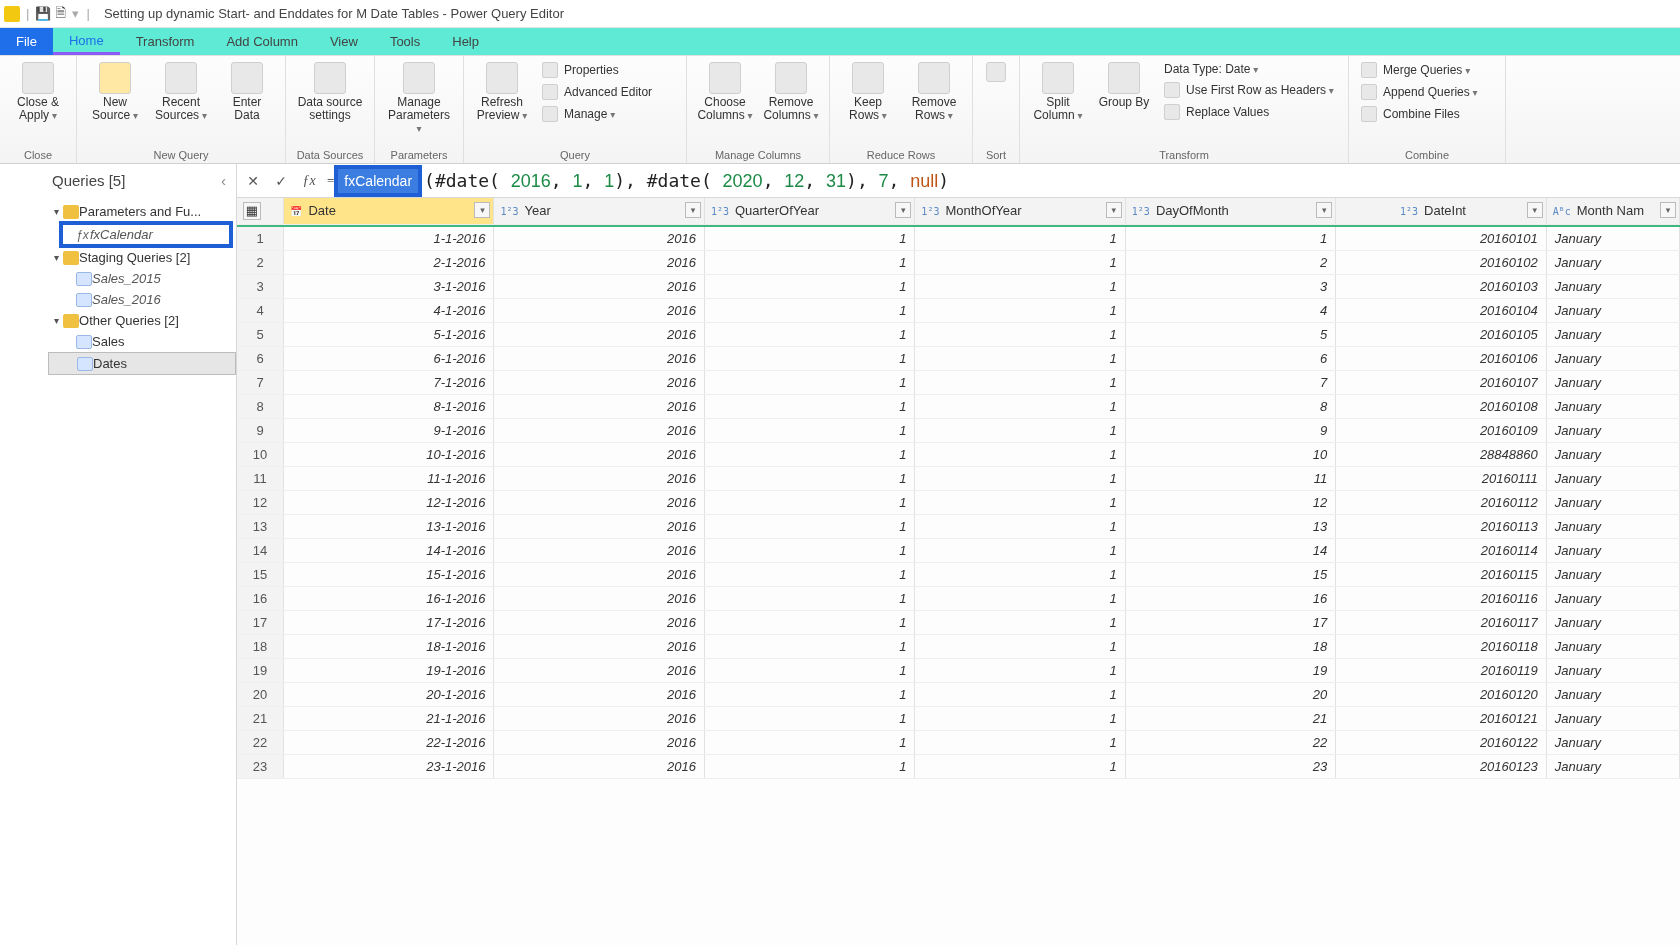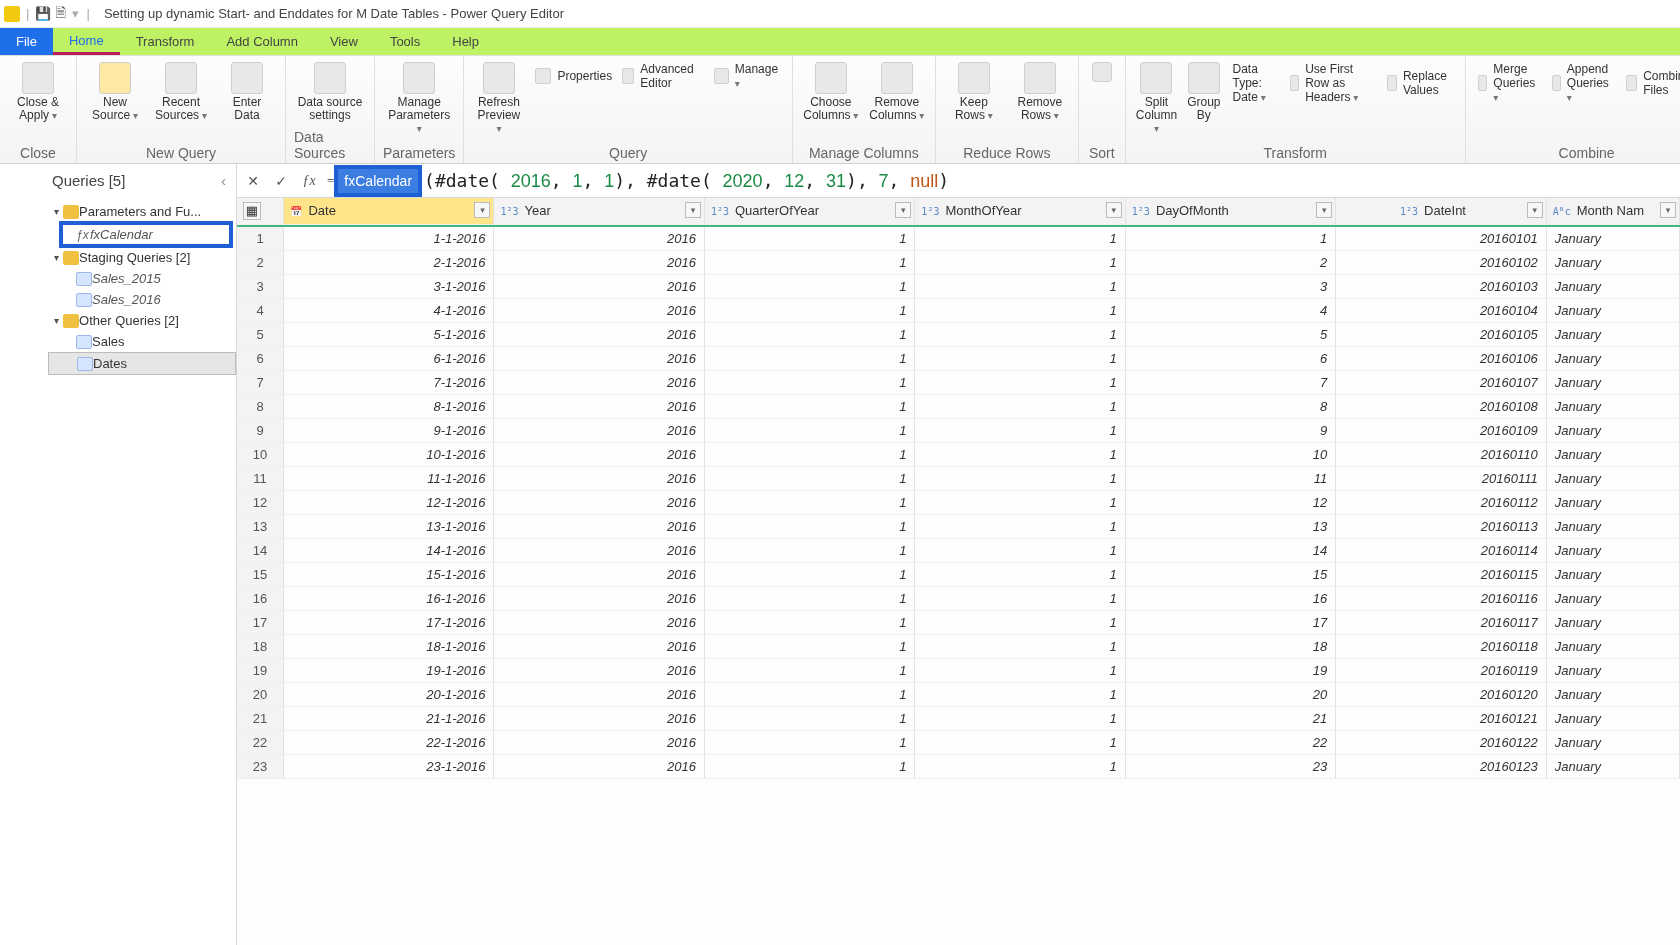--- a/index.html
+++ b/index.html
@@ -5,35 +5,35 @@
 * { box-sizing: border-box; margin: 0; padding: 0; font-family: "Segoe UI", Tahoma, sans-serif; }
 body { background: #fff; font-size: 13px; color: #333; overflow: hidden; width: 1680px; }
 
 
 .titlebar { display: flex; align-items: center; height: 28px; background: #fff; border-bottom: 1px solid #e5e5e5; padding: 0 4px; gap: 4px; }
 .titlebar .app-ico { width: 16px; height: 16px; background: #f2c811; border-radius: 2px; }
 .titlebar .sep { color: #aaa; margin: 0 2px; }
 .titlebar .title-text { margin-left: 8px; color: #444; }
 
 
-.tabs { display: flex; height: 28px; background: #bef264; border-bottom: 1px solid #e0e0e0; }
+.tabs { display: flex; height: 28px; background: #5eead4; border-bottom: 1px solid #e0e0e0; }
 .tab { padding: 0 16px; display: flex; align-items: center; color: #444; cursor: pointer; }
 .tab.file { background: #1f6feb; color: #fff; font-weight: 500; }
-.tab.active { border-bottom: 3px solid #be185d; color: #1f6feb; }
+.tab.active { border-bottom: 3px solid #8b5cf6; color: #1f6feb; }
 
 
 .ribbon { display: flex; height: 108px; border-bottom: 1px solid #d0d0d0; background: linear-gradient(#fdfdfd,#f4f4f4); }
 .group { display: flex; flex-direction: column; align-items: center; border-right: 1px solid #e0e0e0; padding: 4px 8px 2px 8px; }
 .group-body { display: flex; gap: 6px; flex: 1; align-items: flex-start; }
-.group-label { font-size: 14px; color: #666; margin-top: 2px; }
+.group-label { font-size: 11px; color: #666; margin-top: 2px; }
 .rbtn { display: flex; flex-direction: column; align-items: center; width: 60px; padding: 2px; cursor: pointer; text-align: center; font-size: 12px; color: #333; border-radius: 3px; }
 .rbtn .ico { width: 32px; height: 32px; background: #e8e8e8; border: 1px solid #cfcfcf; border-radius: 3px; margin-bottom: 2px; }
 .rbtn .ico.accent { background: #ffe8a3; }
 .rbtn .lbl { line-height: 13px; }
-.rstack { display: flex; flex-direction: row; gap: 2px; justify-content: center; min-width: 140px; }
+.rstack { display: flex; flex-direction: column; gap: 2px; justify-content: center; min-width: 140px; }
 .rstack .srow { display: flex; align-items: center; gap: 6px; font-size: 12px; color: #333; padding: 2px 4px; cursor: pointer; border-radius: 3px; }
 .rstack .sico { width: 16px; height: 16px; background: #e8e8e8; border: 1px solid #cfcfcf; border-radius: 2px; }
 .dd::after { content: " ▾"; color: #777; font-size: 10px; }
 
 
 .main { display: flex; height: calc(945px - 28px - 28px - 108px); margin-left: 42px; }
 
 
 .queries { width: 195px; border-right: 1px solid #d8d8d8; display: flex; flex-direction: column; background: #fff; }
 .queries-header { display: flex; justify-content: space-between; align-items: center; padding: 8px 10px; font-size: 15px; color: #444; }
@@ -425,21 +425,21 @@
               <td class="val">20160109</td>
               <td class="txt">January</td>
             </tr>
             <tr>
               <td class="rownum">10</td>
               <td class="val date">10-1-2016</td>
               <td class="val">2016</td>
               <td class="val">1</td>
               <td class="val">1</td>
               <td class="val">10</td>
-              <td class="val">20160110</td>
+              <td class="val">28848860</td>
               <td class="txt">January</td>
             </tr>
             <tr>
               <td class="rownum">11</td>
               <td class="val date">11-1-2016</td>
               <td class="val">2016</td>
               <td class="val">1</td>
               <td class="val">1</td>
               <td class="val">11</td>
               <td class="val">20160111</td>

